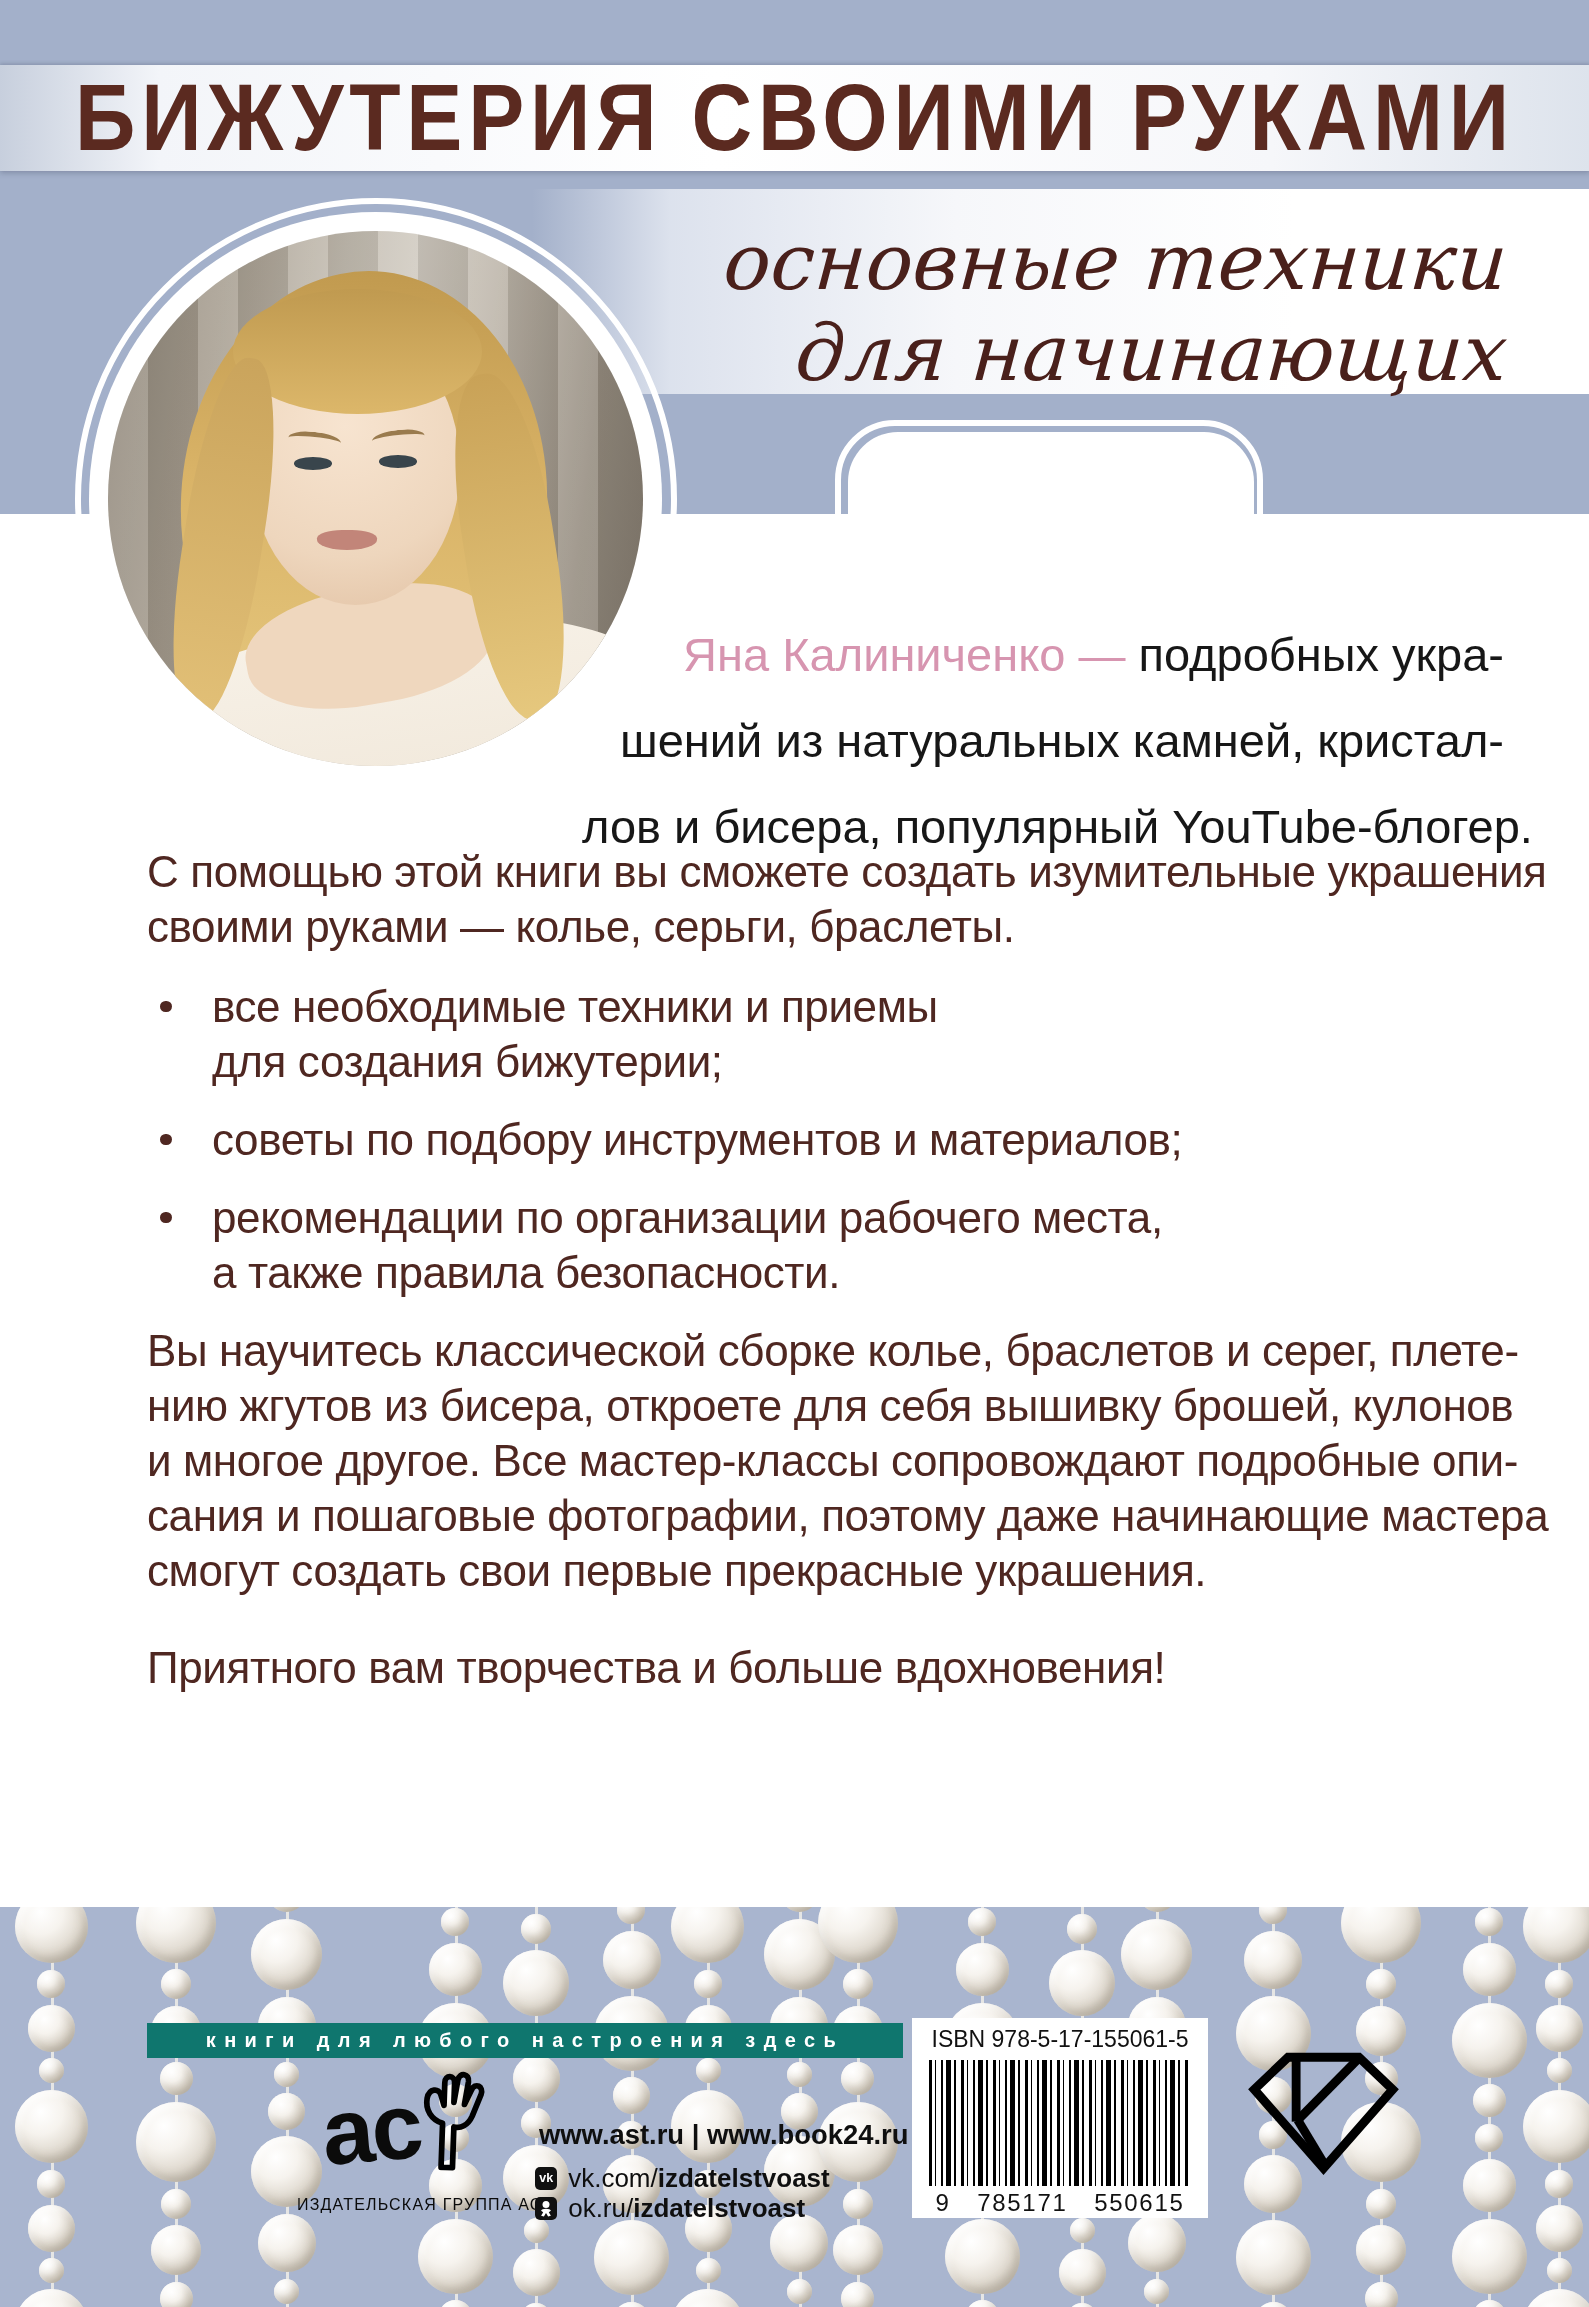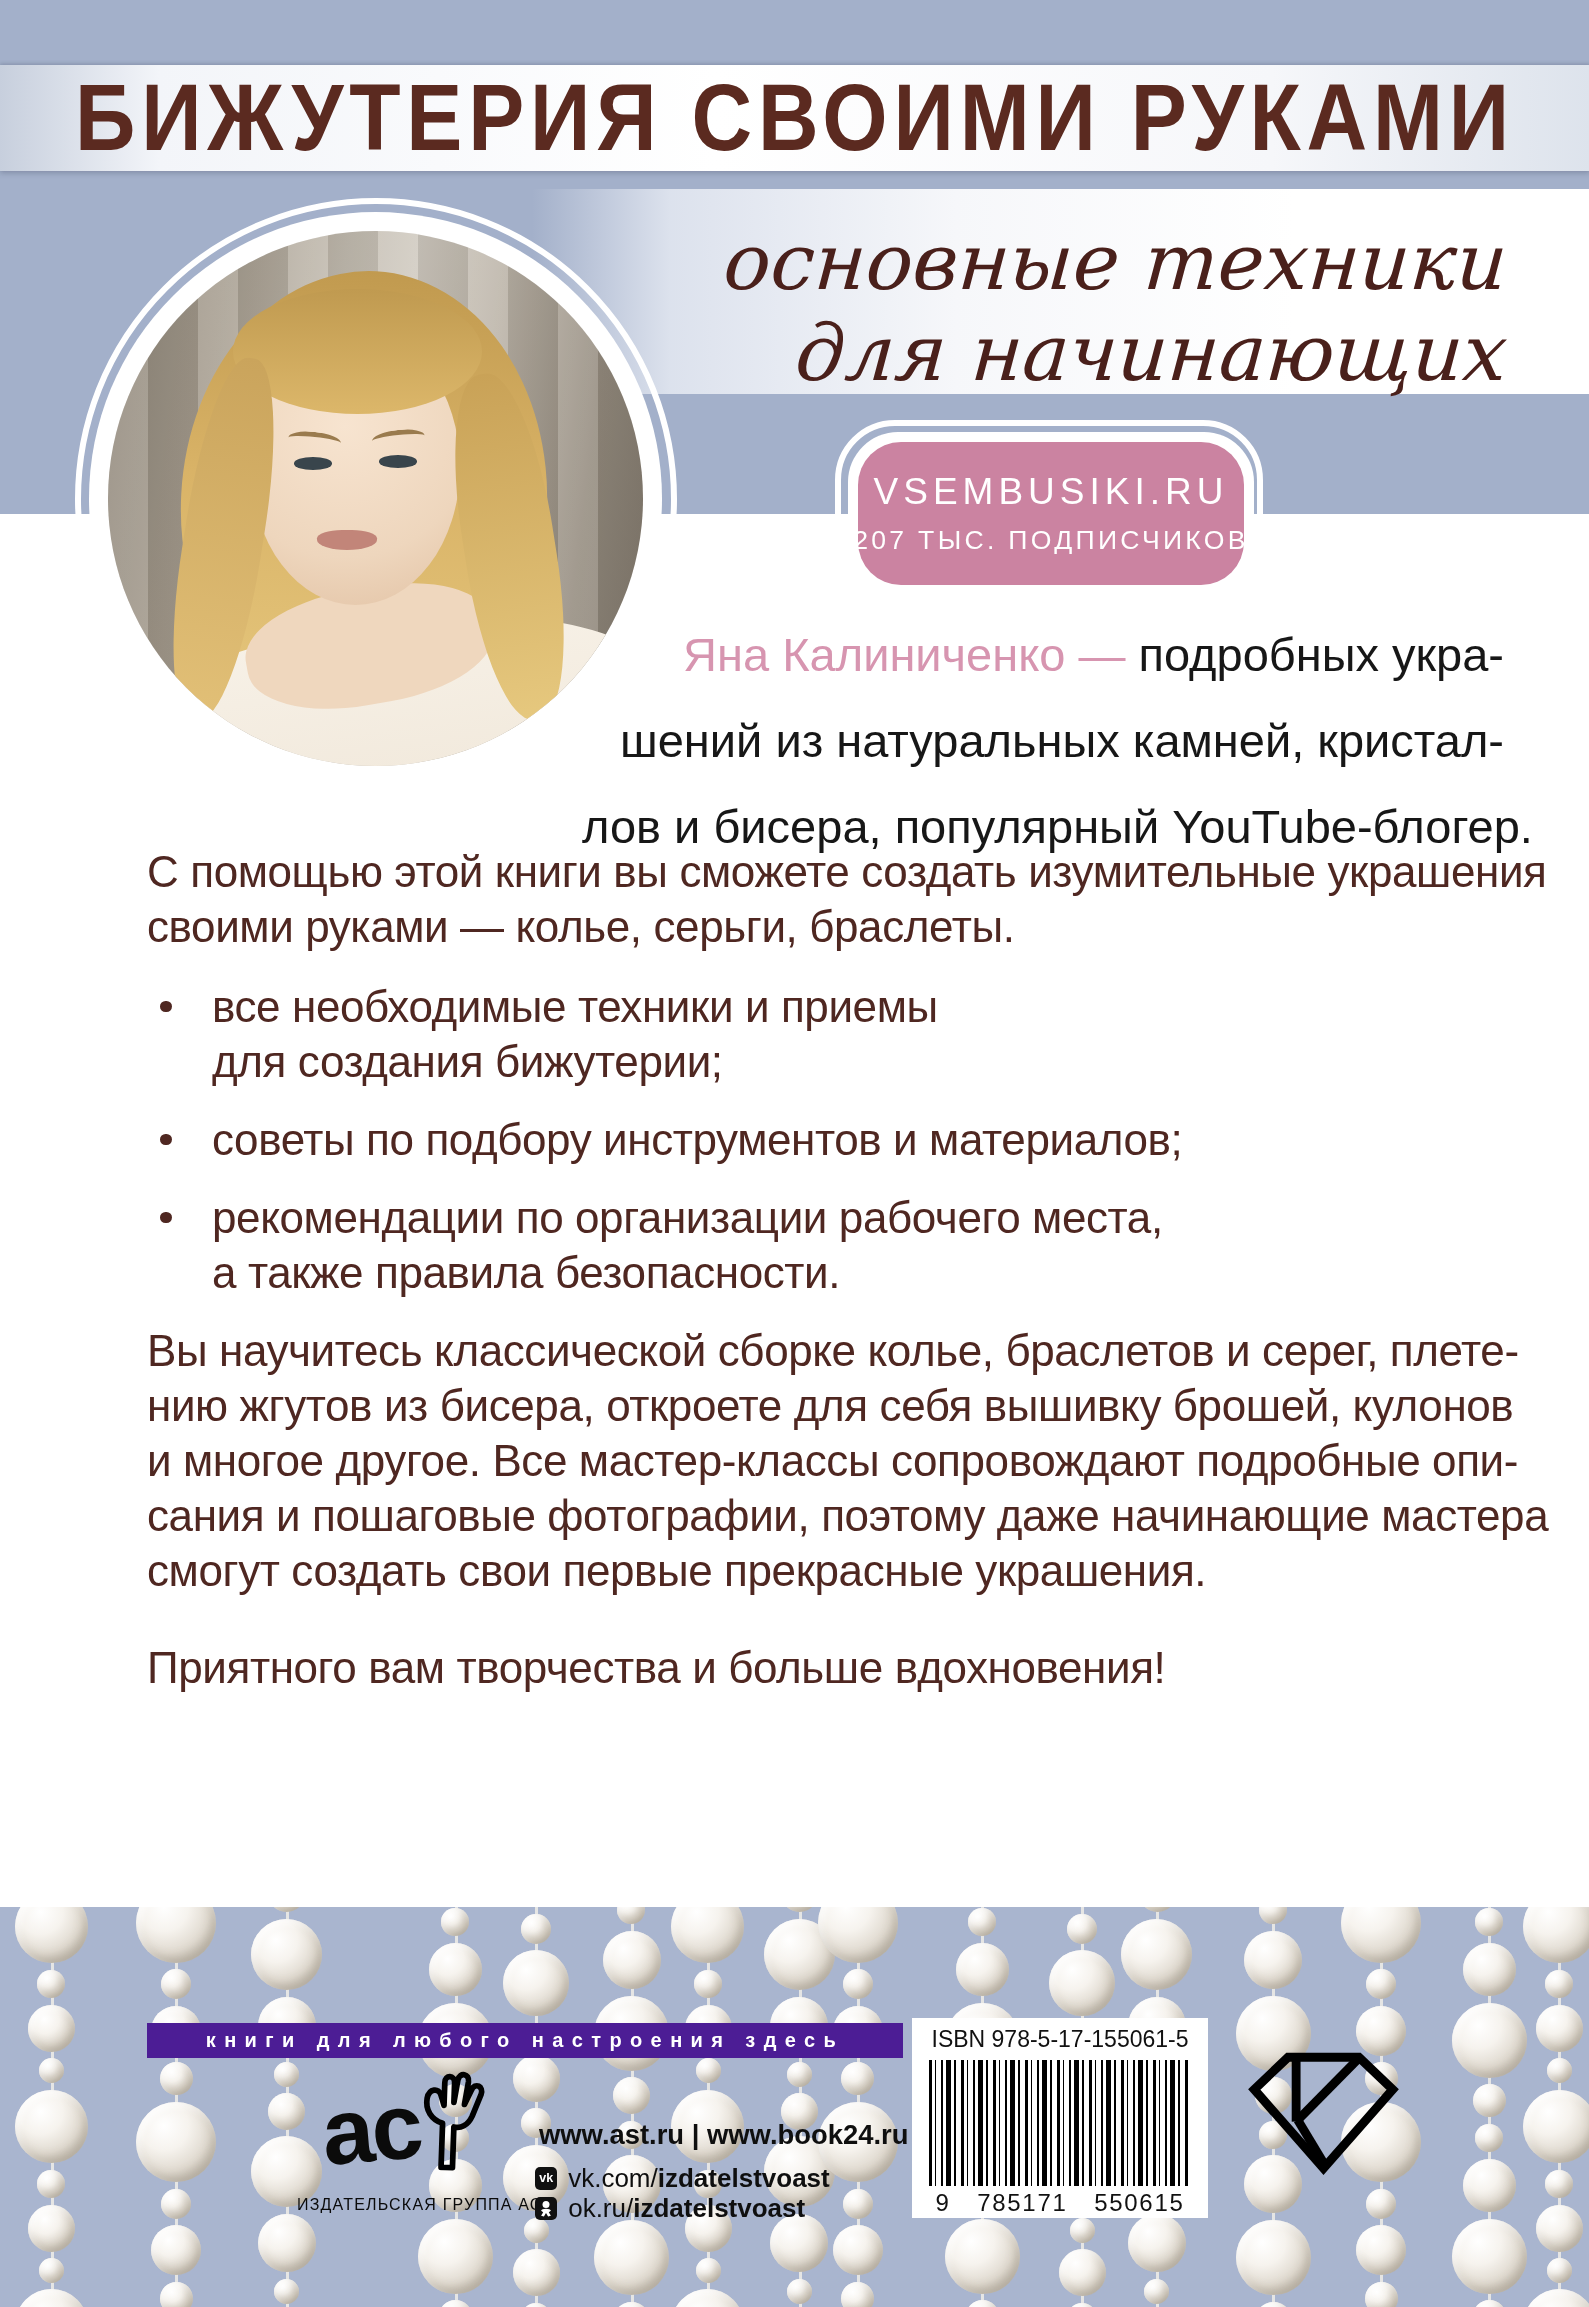--- a/index.html
+++ b/index.html
@@ -72,21 +72,21 @@
   .b-item .dot{position:absolute;left:13.3px;top:21.6px;width:11.6px;height:11.6px;border-radius:50%;
       background:#4f2721;}
   .p2{margin-top:23px;}
   .p3{margin-top:42px;}
   
   .footer{position:absolute;left:0;top:1907px;width:1590px;height:400px;background:#a9b5cf;overflow:hidden;}
   .sline{position:absolute;top:0;width:2.5px;height:100%;background:rgba(240,237,231,.85);z-index:1;}
   .pearl{position:absolute;border-radius:50%;z-index:1;
       background:radial-gradient(circle at 35% 30%,#ffffff 0%,#f6f3ee 32%,#e0dad0 60%,#bcb5a9 86%,#d2ccc2 100%);
       box-shadow:inset -4.2px -5.8px 10px rgba(135,125,110,.30), inset 3.3px 4.2px 7.5px rgba(255,255,255,.9);}
-  .banner{position:absolute;left:147px;top:116px;width:756px;height:35px;background:#4c1d95;z-index:3;
+  .banner{position:absolute;left:147px;top:116px;width:756px;height:35px;background:#0f766e;z-index:3;
       display:flex;align-items:center;justify-content:center;color:#fff;font-size:20px;font-weight:bold;
       letter-spacing:.42em;white-space:nowrap;}
   .isbn-card{position:absolute;left:912px;top:111px;width:296px;height:200px;background:#fff;z-index:3;
       text-align:center;padding-top:8.3px;}
   .isbn-text{font-size:23px;color:#111;white-space:nowrap;}
   .barcode{height:126px;margin:6.6px 16.6px 0;background:
       repeating-linear-gradient(90deg,#000 0 3.3px,#fff 3.3px 5.8px,#000 5.8px 7.5px,#fff 7.5px 12.5px,#000 12.5px 14px,
       #fff 14px 16.6px,#000 16.6px 21.6px,#fff 21.6px 25px,#000 25px 26.6px,#fff 26.6px 32px);}
   .digits{font-size:24px;color:#111;margin-top:3.3px;word-spacing:18.3px;letter-spacing:1.7px;white-space:nowrap;}
   .diamond{position:absolute;left:1243px;top:140px;z-index:3;}
@@ -135,24 +135,20 @@
     <div class="p-strand-r"></div>
     <div class="p-brow" style="left:180px;top:201px;transform:rotate(6deg);"></div>
     <div class="p-brow" style="left:264px;top:199px;transform:rotate(-6deg);"></div>
     <div class="p-eye" style="left:186px;top:226px;"></div>
     <div class="p-eye" style="left:271px;top:224px;"></div>
     <div class="p-lips"></div>
   </div>
 
   <div class="badge-outline"></div>
   <div class="badge-fill"></div>
-  <div class="badge">
-    <div class="badge-site">VSEMBUSIKI.RU</div>
-    <div class="badge-subs">207 ТЫС. ПОДПИСЧИКОВ</div>
-  </div>
 
   <div class="intro">
     <div><span class="name">Яна Калиниченко —</span><span> подробных укра-</span></div>
     <div>шений из натуральных камней, кристал-</div>
     <div>лов и бисера, популярный YouTube-блогер.</div>
   </div>
 
   <div class="body">
     <div class="line">С помощью этой книги вы сможете создать изумительные украшения</div>
     <div class="line">своими руками — колье, серьги, браслеты.</div>

